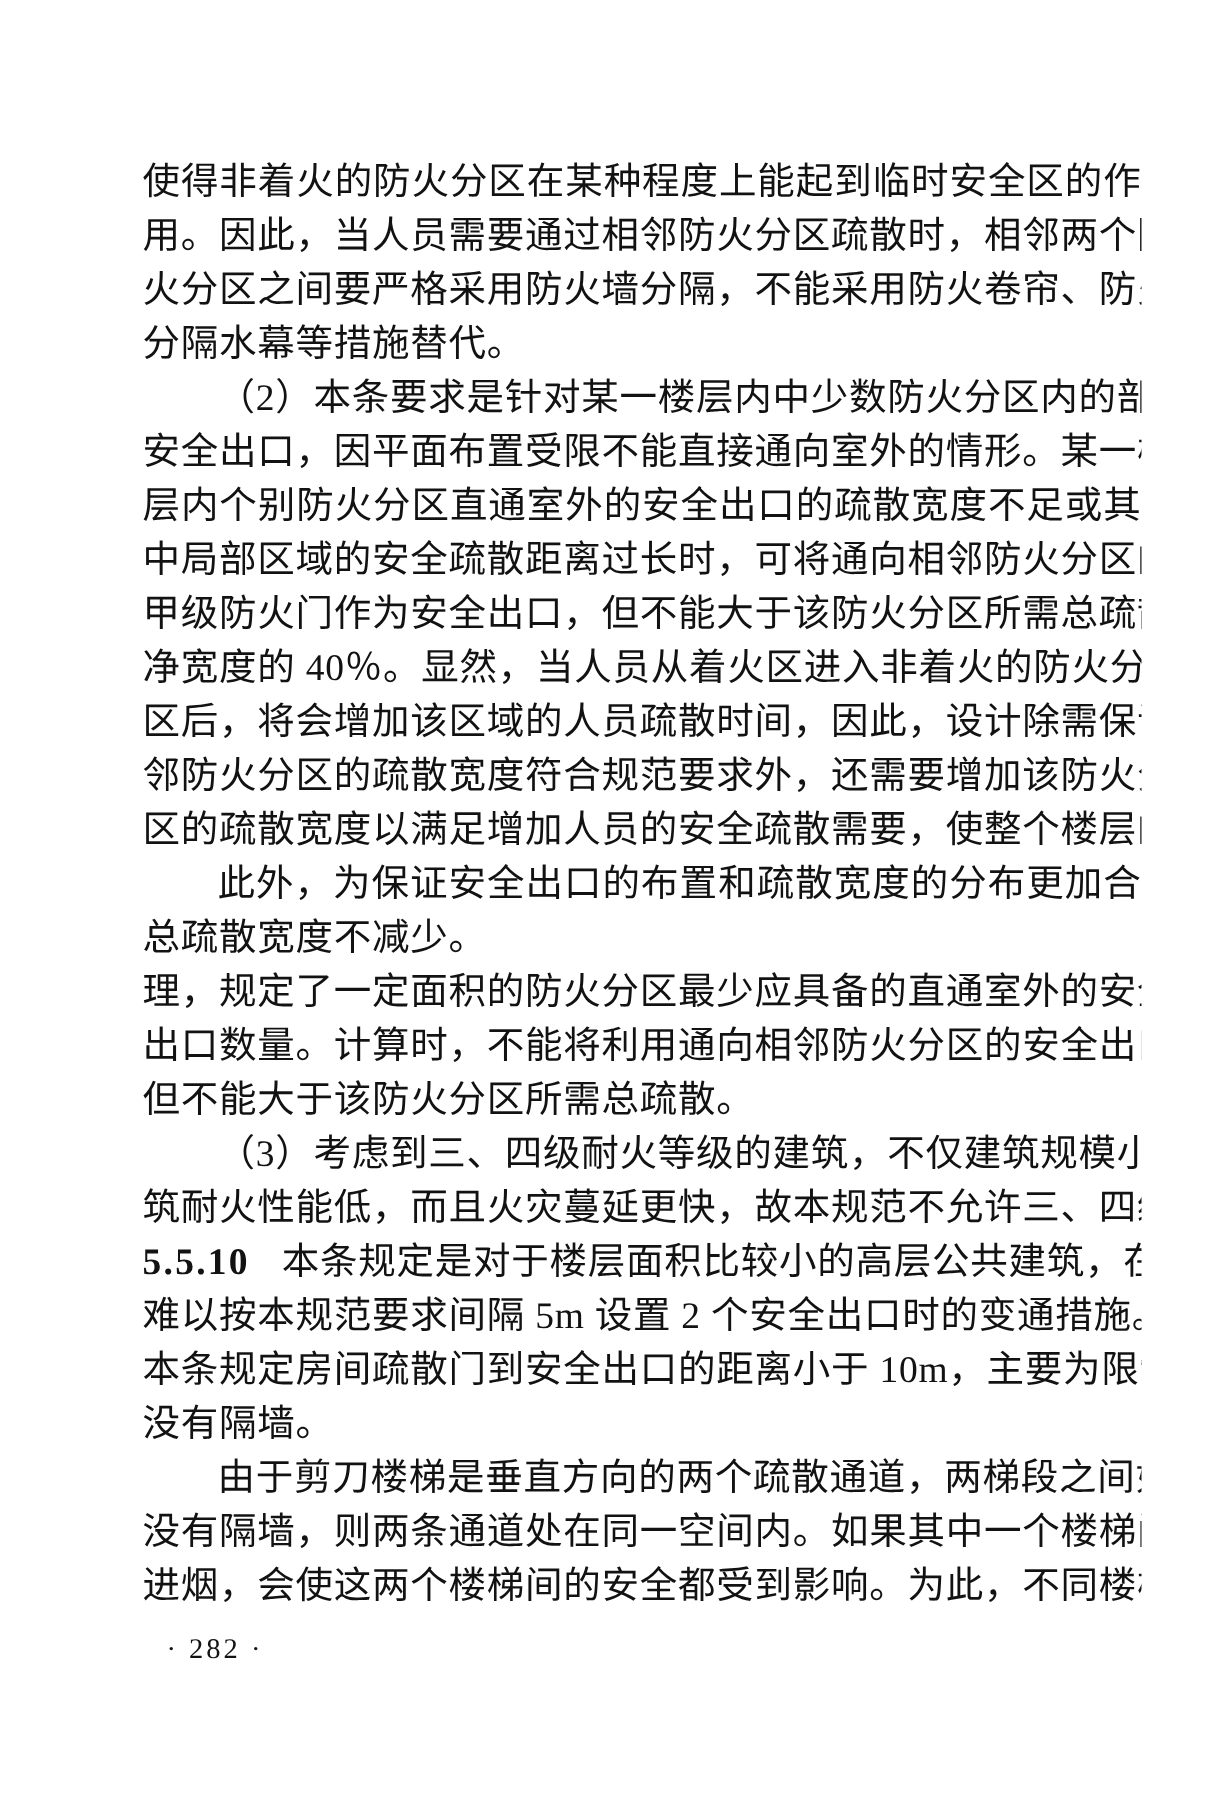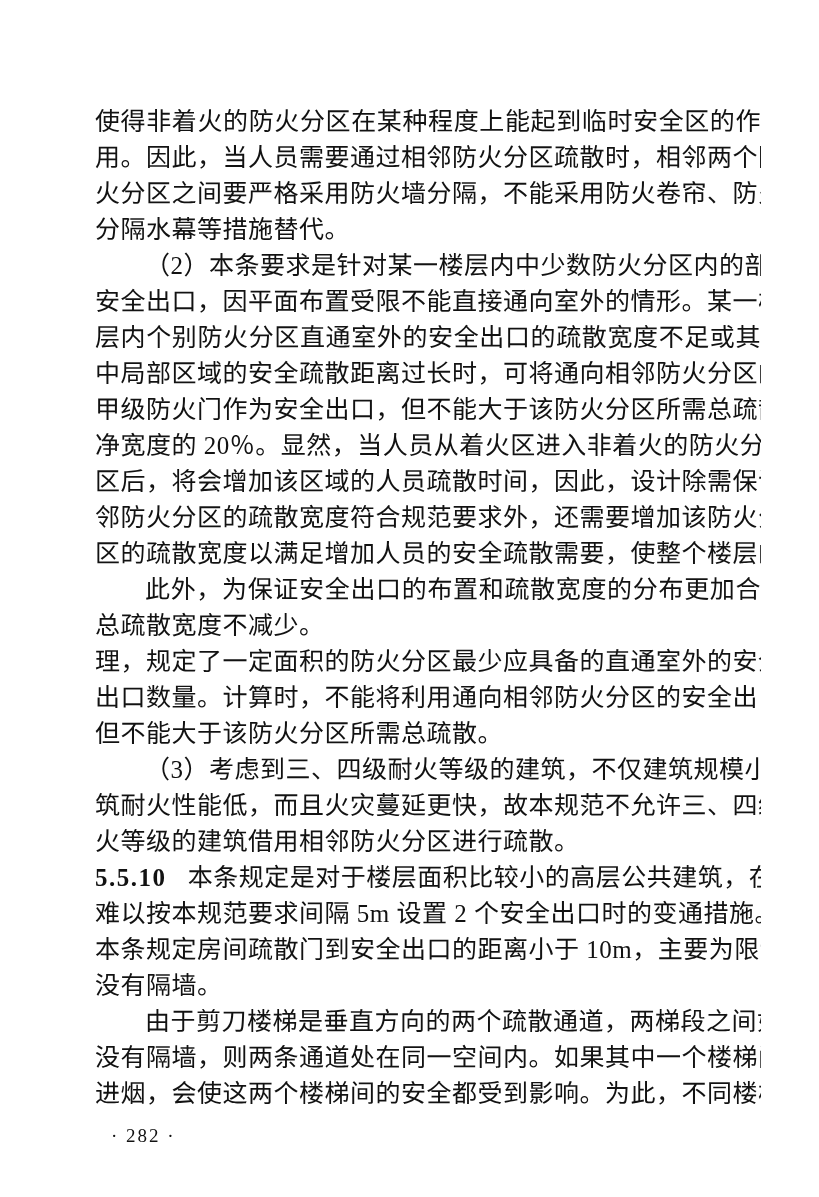--- a/index.html
+++ b/index.html
@@ -62,32 +62,31 @@
   <div class="text-block">
     <div class="line">使得非着火的防火分区在某种程度上能起到临时安全区的作</div>
     <div class="line">用。因此，当人员需要通过相邻防火分区疏散时，相邻两个防</div>
     <div class="line">火分区之间要严格采用防火墙分隔，不能采用防火卷帘、防火</div>
     <div class="line short">分隔水幕等措施替代。</div>
     <div class="line indent">（2）本条要求是针对某一楼层内中少数防火分区内的部分</div>
     <div class="line">安全出口，因平面布置受限不能直接通向室外的情形。某一楼</div>
     <div class="line">层内个别防火分区直通室外的安全出口的疏散宽度不足或其</div>
     <div class="line">中局部区域的安全疏散距离过长时，可将通向相邻防火分区的</div>
     <div class="line">甲级防火门作为安全出口，但不能大于该防火分区所需总疏散</div>
-    <div class="line">净宽度的 20％。显然，当人员从着火区进入非着火的防火分</div>
+    <div class="line">净宽度的 40％。显然，当人员从着火区进入非着火的防火分</div>
     <div class="line">区后，将会增加该区域的人员疏散时间，因此，设计除需保证相</div>
     <div class="line">邻防火分区的疏散宽度符合规范要求外，还需要增加该防火分</div>
     <div class="line">区的疏散宽度以满足增加人员的安全疏散需要，使整个楼层的</div>
     <div class="line indent">此外，为保证安全出口的布置和疏散宽度的分布更加合</div>
     <div class="line short">总疏散宽度不减少。</div>
     <div class="line">理，规定了一定面积的防火分区最少应具备的直通室外的安全</div>
     <div class="line">出口数量。计算时，不能将利用通向相邻防火分区的安全出口</div>
     <div class="line short">但不能大于该防火分区所需总疏散。</div>
     <div class="line indent">（3）考虑到三、四级耐火等级的建筑，不仅建筑规模小、建</div>
     <div class="line">筑耐火性能低，而且火灾蔓延更快，故本规范不允许三、四级耐</div>
-    <div class="line short">火等级的建筑借用相邻防火分区进行疏散。</div>
     <div class="line">
       <span class="section-num">5.5.10</span><span>本条规定是对于楼层面积比较小的高层公共建筑，在</span>
     </div>
     <div class="line">难以按本规范要求间隔 5m 设置 2 个安全出口时的变通措施。</div>
     <div class="line">本条规定房间疏散门到安全出口的距离小于 10m，主要为限制</div>
     <div class="line short">没有隔墙。</div>
     <div class="line indent">由于剪刀楼梯是垂直方向的两个疏散通道，两梯段之间如</div>
     <div class="line">没有隔墙，则两条通道处在同一空间内。如果其中一个楼梯间</div>
     <div class="line">进烟，会使这两个楼梯间的安全都受到影响。为此，不同楼梯</div>
   </div>

